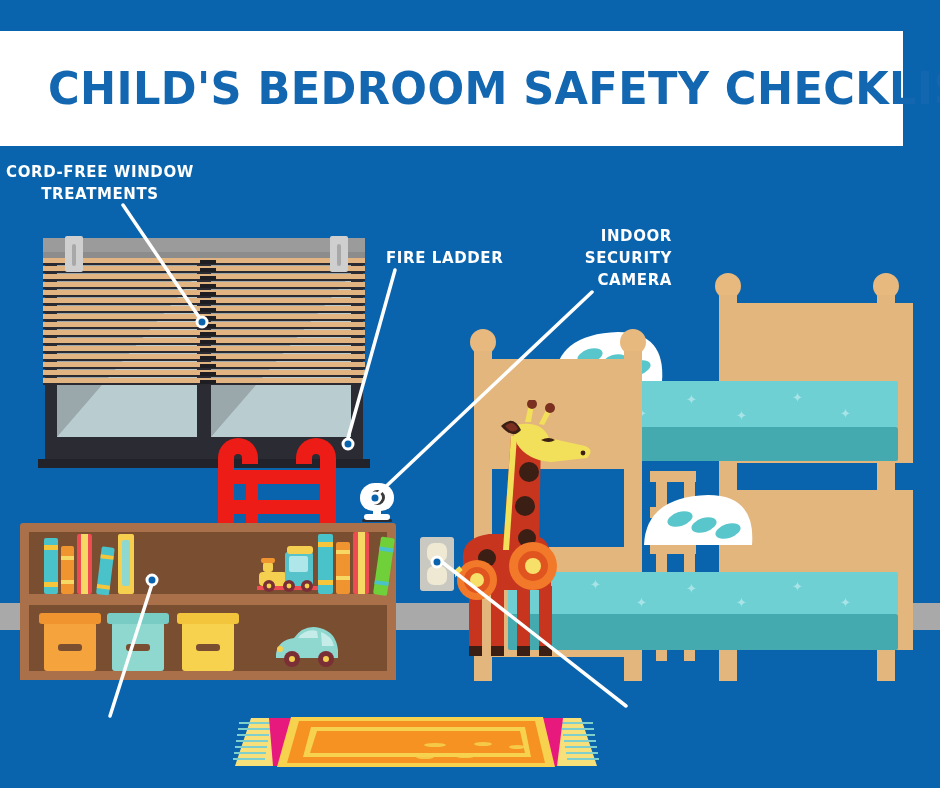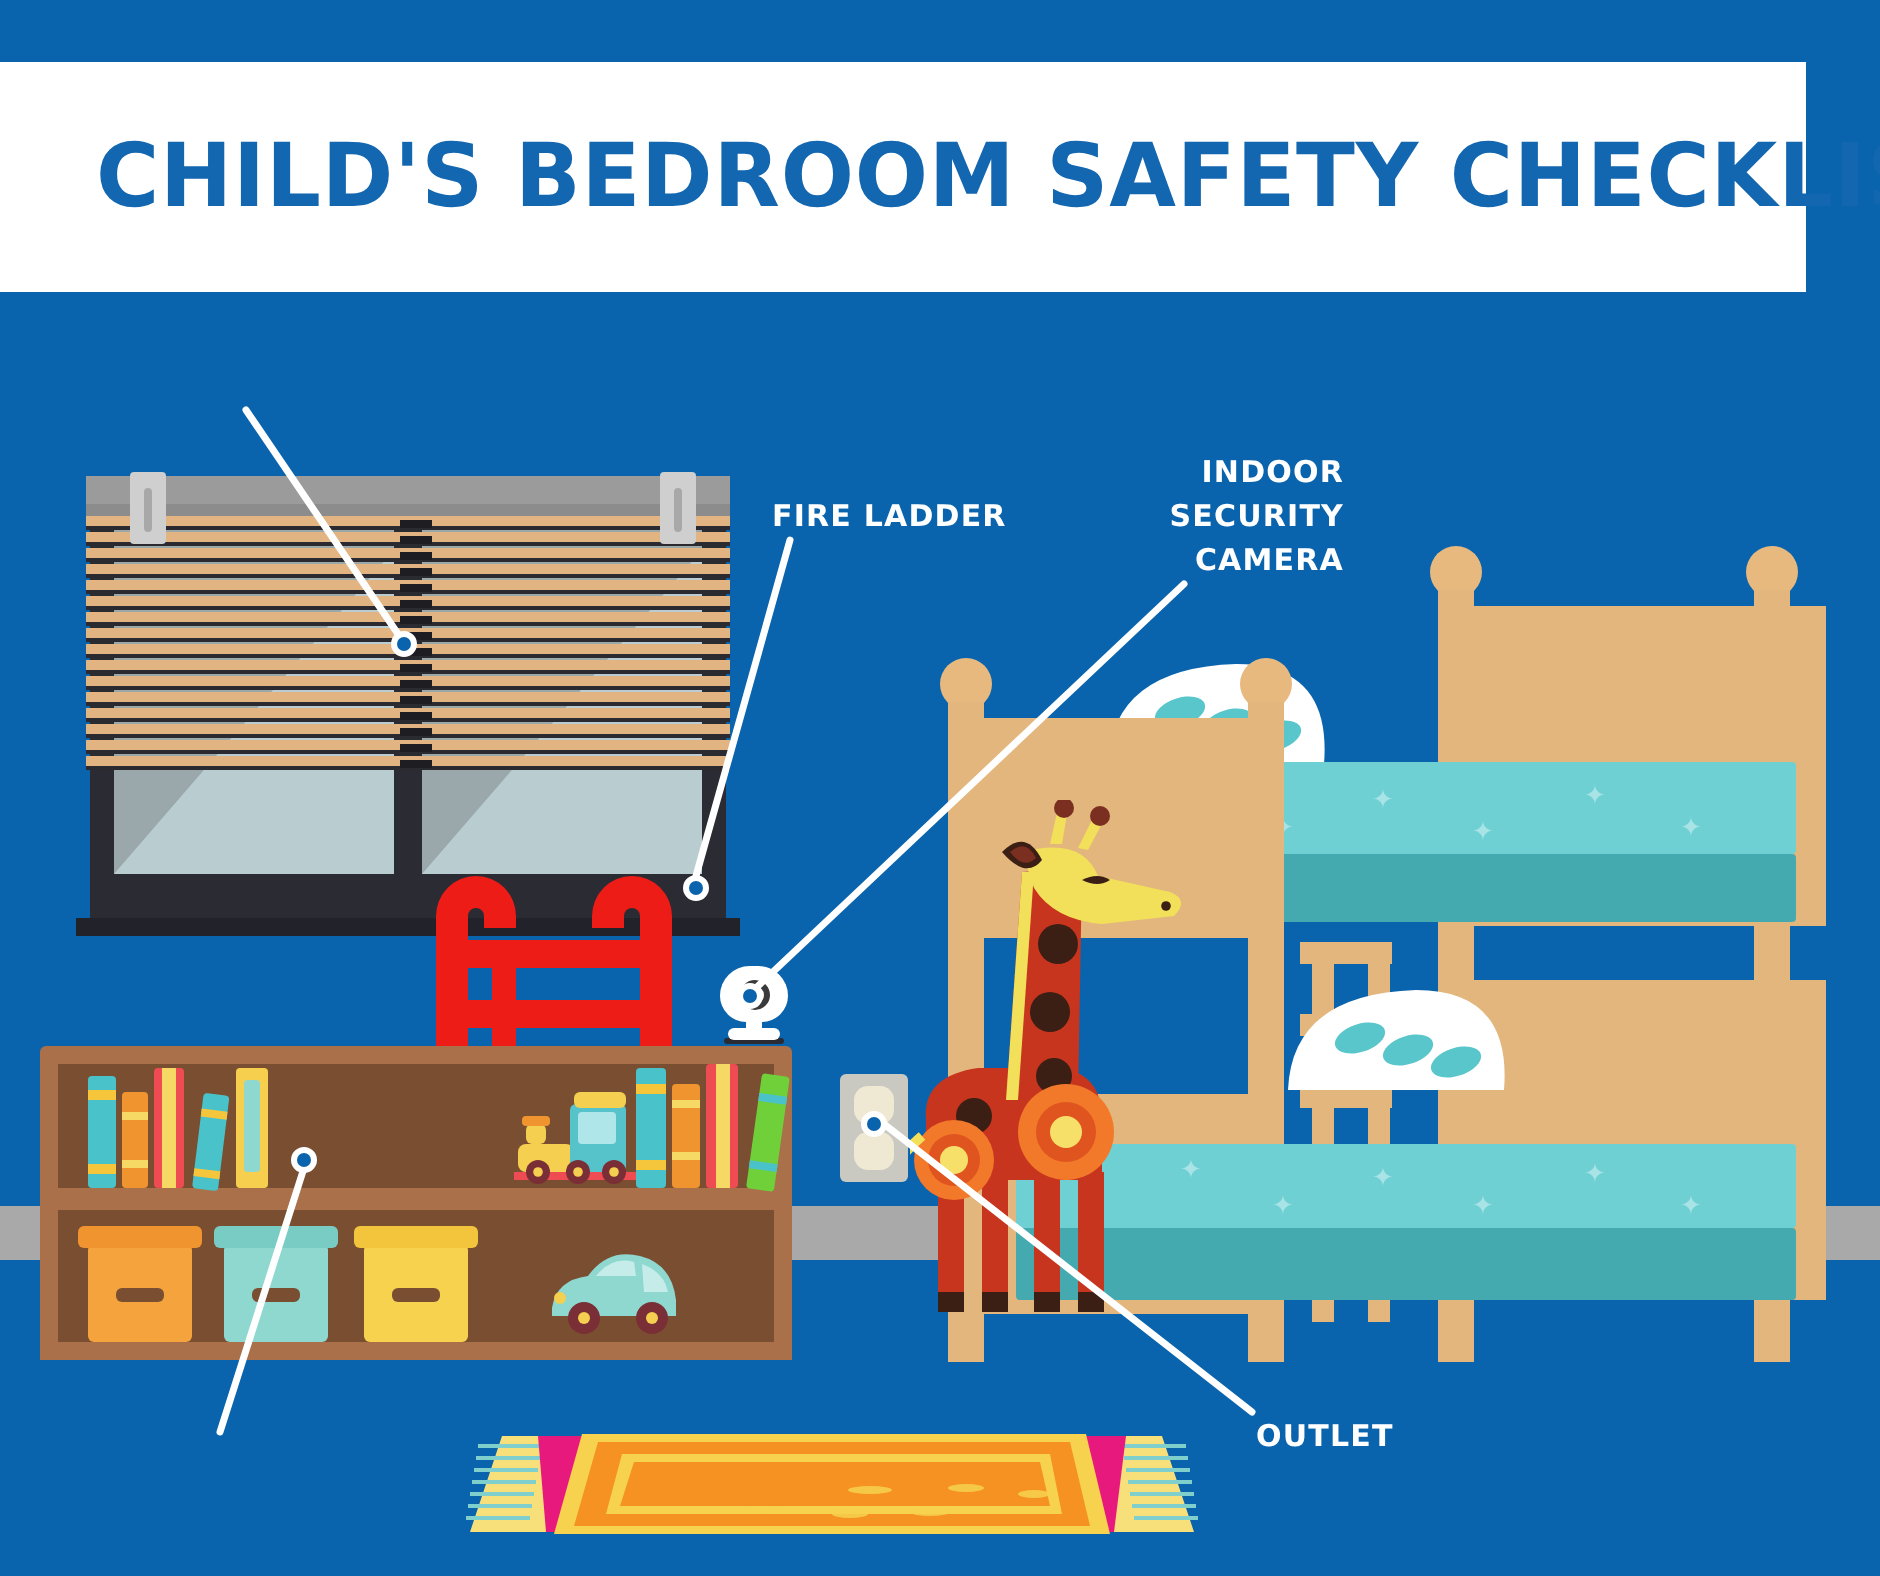--- a/index.html
+++ b/index.html
@@ -473,30 +473,31 @@
     <g fill="#0a64ad" stroke="#ffffff" stroke-width="3">
       <circle cx="202" cy="322" r="5"></circle>
       <circle cx="348" cy="444" r="5"></circle>
       <circle cx="375" cy="498" r="5"></circle>
       <circle cx="437" cy="562" r="5"></circle>
       <circle cx="152" cy="580" r="5"></circle>
     </g>
   </svg>
 
   <div class="abs callout center" style="left:6px;top:162px;width:188px;">
+    <div>CORD-FREE WINDOW</div>
+    <div>TREATMENTS</div>
   </div>
 
   <div class="abs callout right" style="left:548px;top:226px;width:124px;">
     <div>INDOOR</div>
     <div>SECURITY</div>
     <div>CAMERA</div>
   </div>
 
   <div class="abs callout" style="left:386px;top:248px;width:160px;">
     <div>FIRE LADDER</div>
   </div>
 
   <div class="abs callout" style="left:628px;top:708px;width:150px;">
-    <div>OUTLET</div>
   </div>
 
 
 </div>
 
 </body></html>

